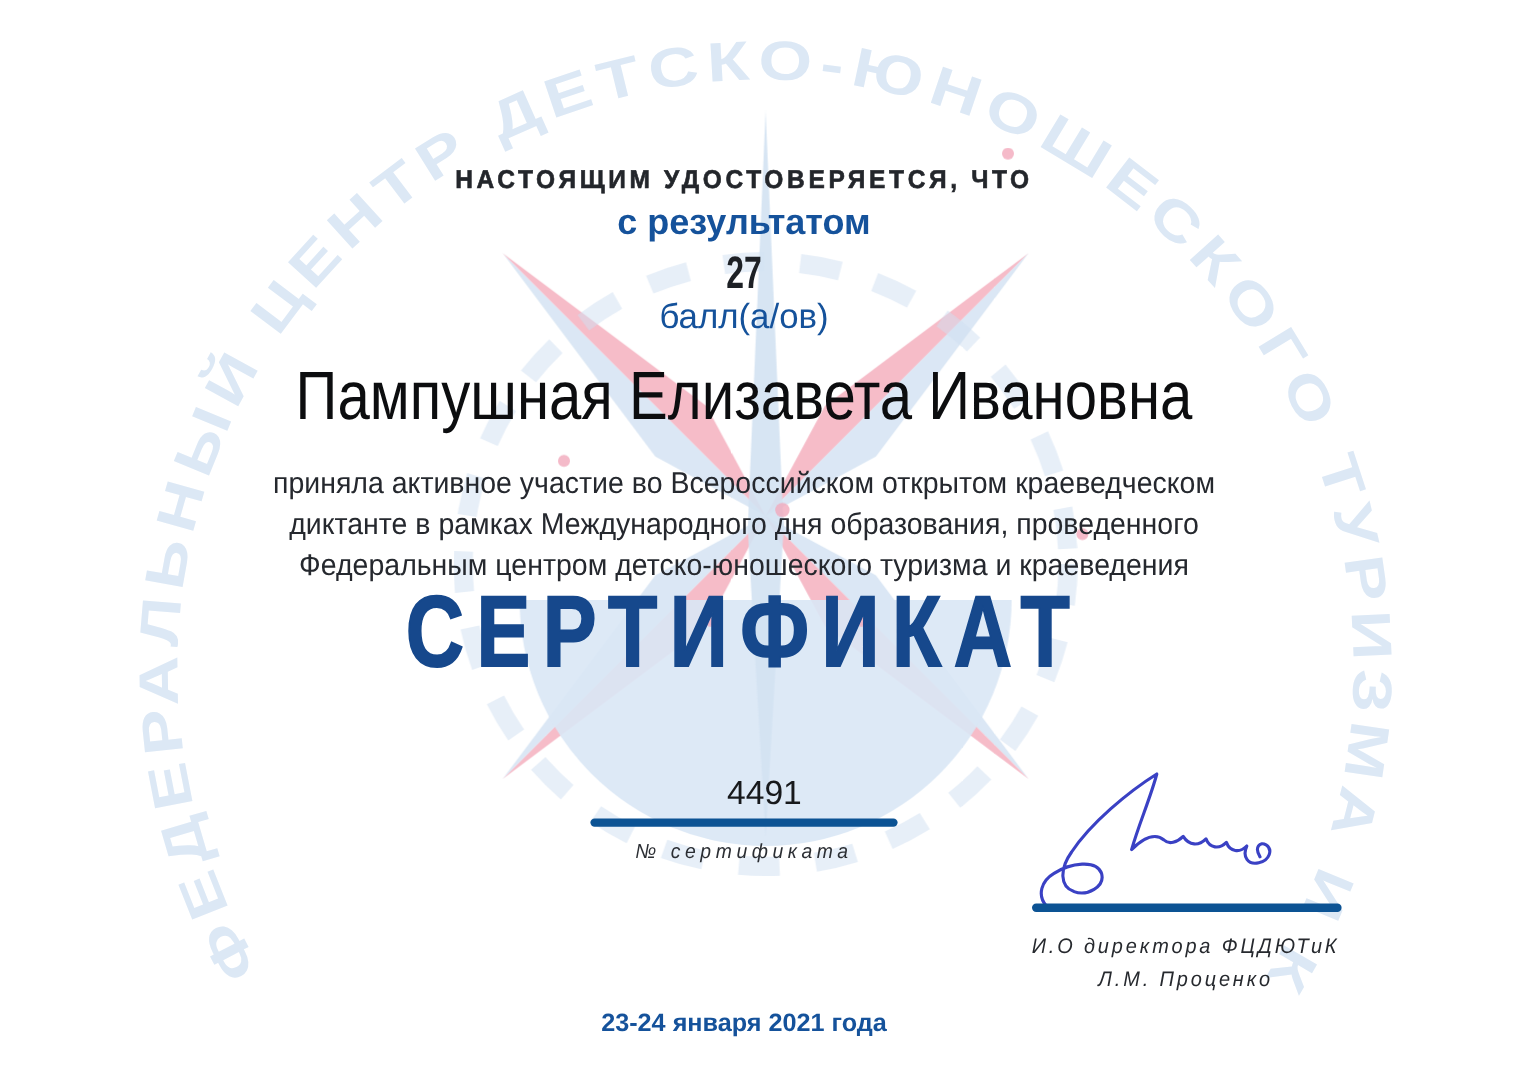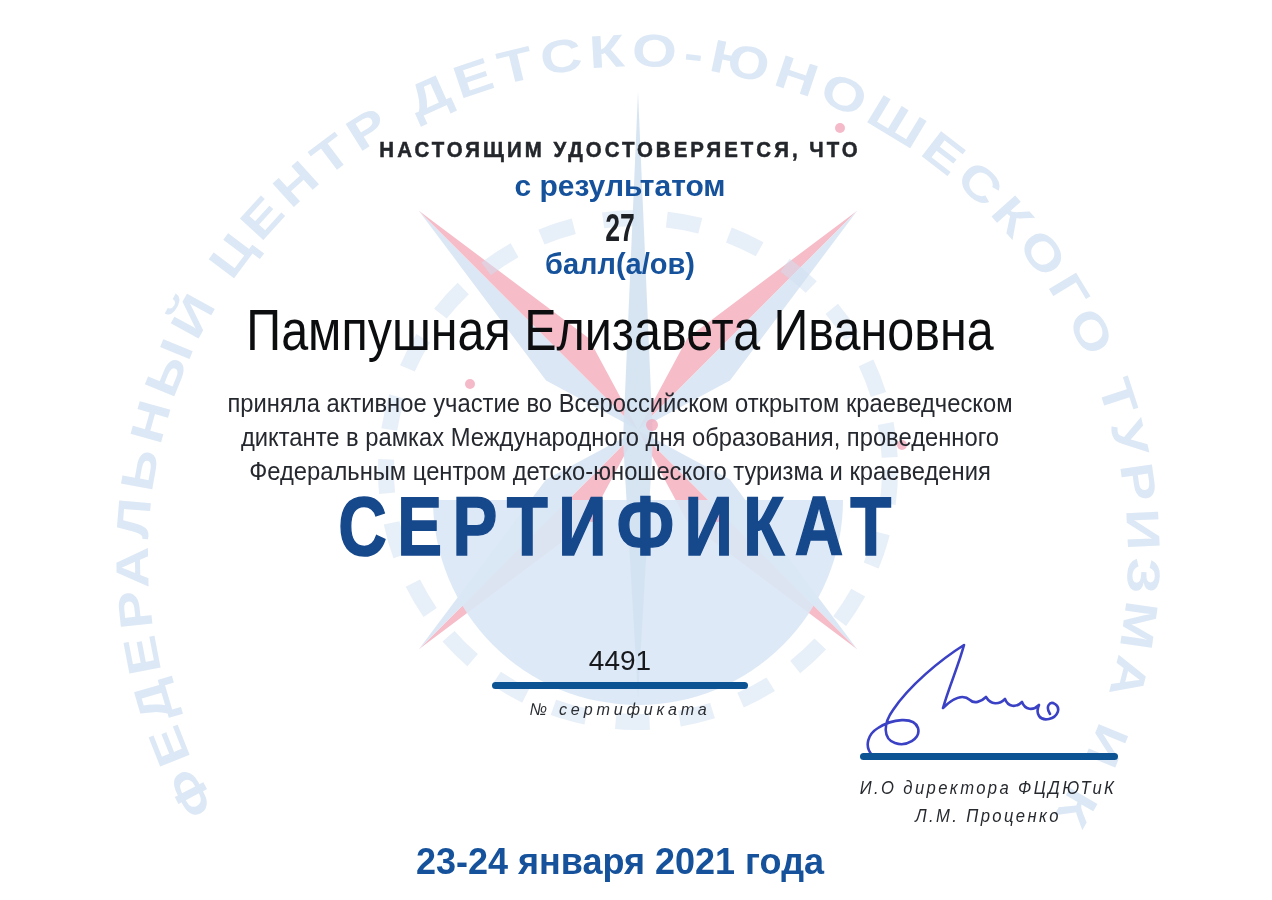--- a/index.html
+++ b/index.html
@@ -15,54 +15,54 @@
   .cline{position:absolute;left:0;width:1240px;text-align:center;white-space:nowrap;}
   .attest{
     top:138px;font-size:21.5px;font-weight:700;letter-spacing:3.2px;
     color:#23262b;transform:scaleX(.95);-webkit-text-stroke:.5px #23262b;
   }
   .result{top:169px;font-size:30px;font-weight:700;color:#15529b;}
   .score{
     top:207px;font-size:38px;font-weight:700;color:#1d2025;
     transform:scaleX(.70);
   }
-  .unit{top:248px;font-size:29px;font-weight:700;color:#15529b;}
+  .unit{top:248px;font-size:29px;font-weight:400;color:#15529b;}
   .name{
     top:297px;font-size:57px;font-weight:400;color:#0c0d0f;
     transform:scaleX(.85);
   }
   .bodyline{
     font-size:25px;color:#25282e;transform:scaleX(.95);
   }
   .bl1{top:389px;}
   .bl2{top:423px;}
   .bl3{top:457px;}
   .title{
     top:478px;font-size:84px;font-weight:700;letter-spacing:13px;
     color:#16488c;-webkit-text-stroke:1.6px #16488c;
     transform:scaleX(.80);
   }
-  .number{top:645px;font-size:28px;color:#17191c;}
+  .number{top:645px;font-size:28px;color:#17191c;padding-left:17px;}
   .rule{position:absolute;height:7px;border-radius:3.5px;background:#0c5394;}
   .numrule{left:492px;top:682px;width:256px;}
   .numlabel{
     top:700px;font-size:17px;font-style:italic;letter-spacing:4px;
     color:#2b2e33;transform:scaleX(.95);
   }
   .sigblock{position:absolute;left:852px;top:640px;width:272px;}
   .sigsvg{position:absolute;left:10px;top:2px;}
   .sigrule{left:860px;top:753px;width:258px;}
   .siglabel{
     position:absolute;left:852px;width:272px;text-align:center;white-space:nowrap;
     font-size:17.5px;font-style:italic;letter-spacing:2.5px;color:#26292e;
     transform:scaleX(.95);
   }
   .sigrole{top:778px;}
   .sigperson{top:806px;}
-  .date{top:841px;font-size:36px;font-weight:700;color:#15529b;}
+  .date{top:841px;font-size:21px;font-weight:700;color:#15529b;}
 </style>
 </head>
 <body>
 
 <div class="page">
 
   <svg class="wm" width="1272" height="900" viewBox="0 0 1272 900" aria-hidden="true">
     <defs>
       <path id="ringPath" d="M 217 807 A 490 490 0 1 1 1059 807" fill="none"></path>
       <path id="bandPath" d="M 472 556 A 178 178 0 1 0 792 568" fill="none"></path>

